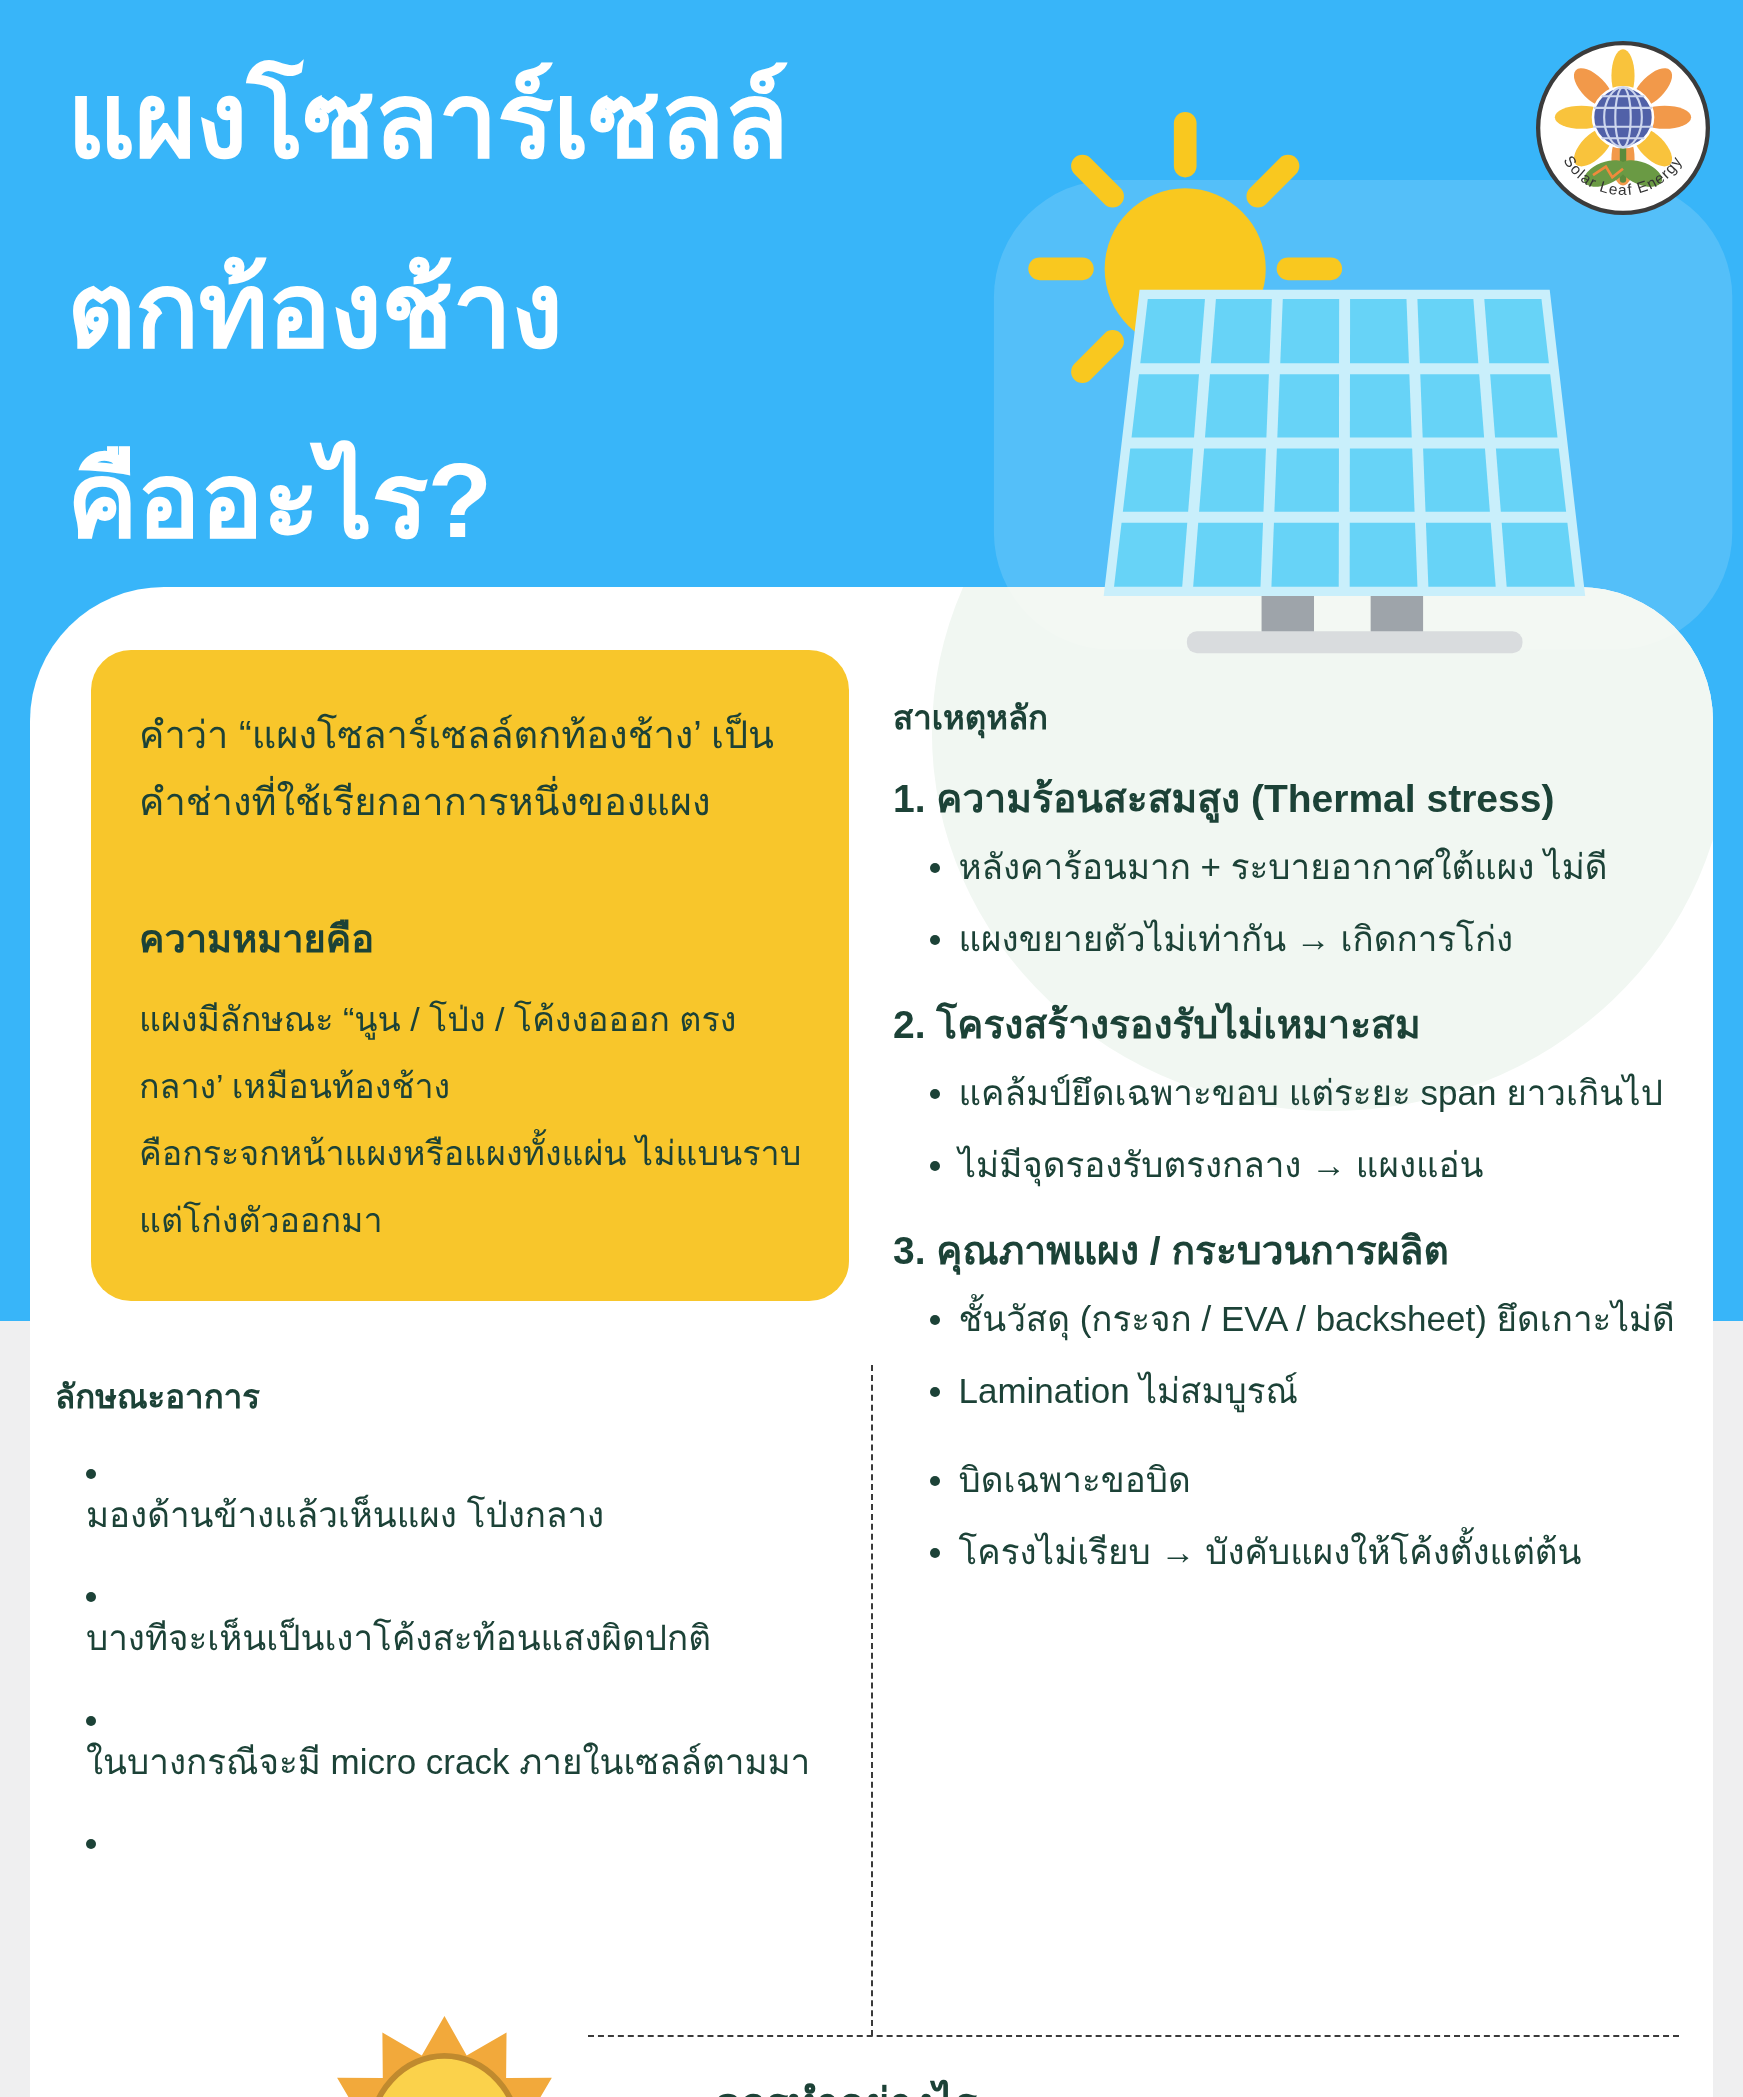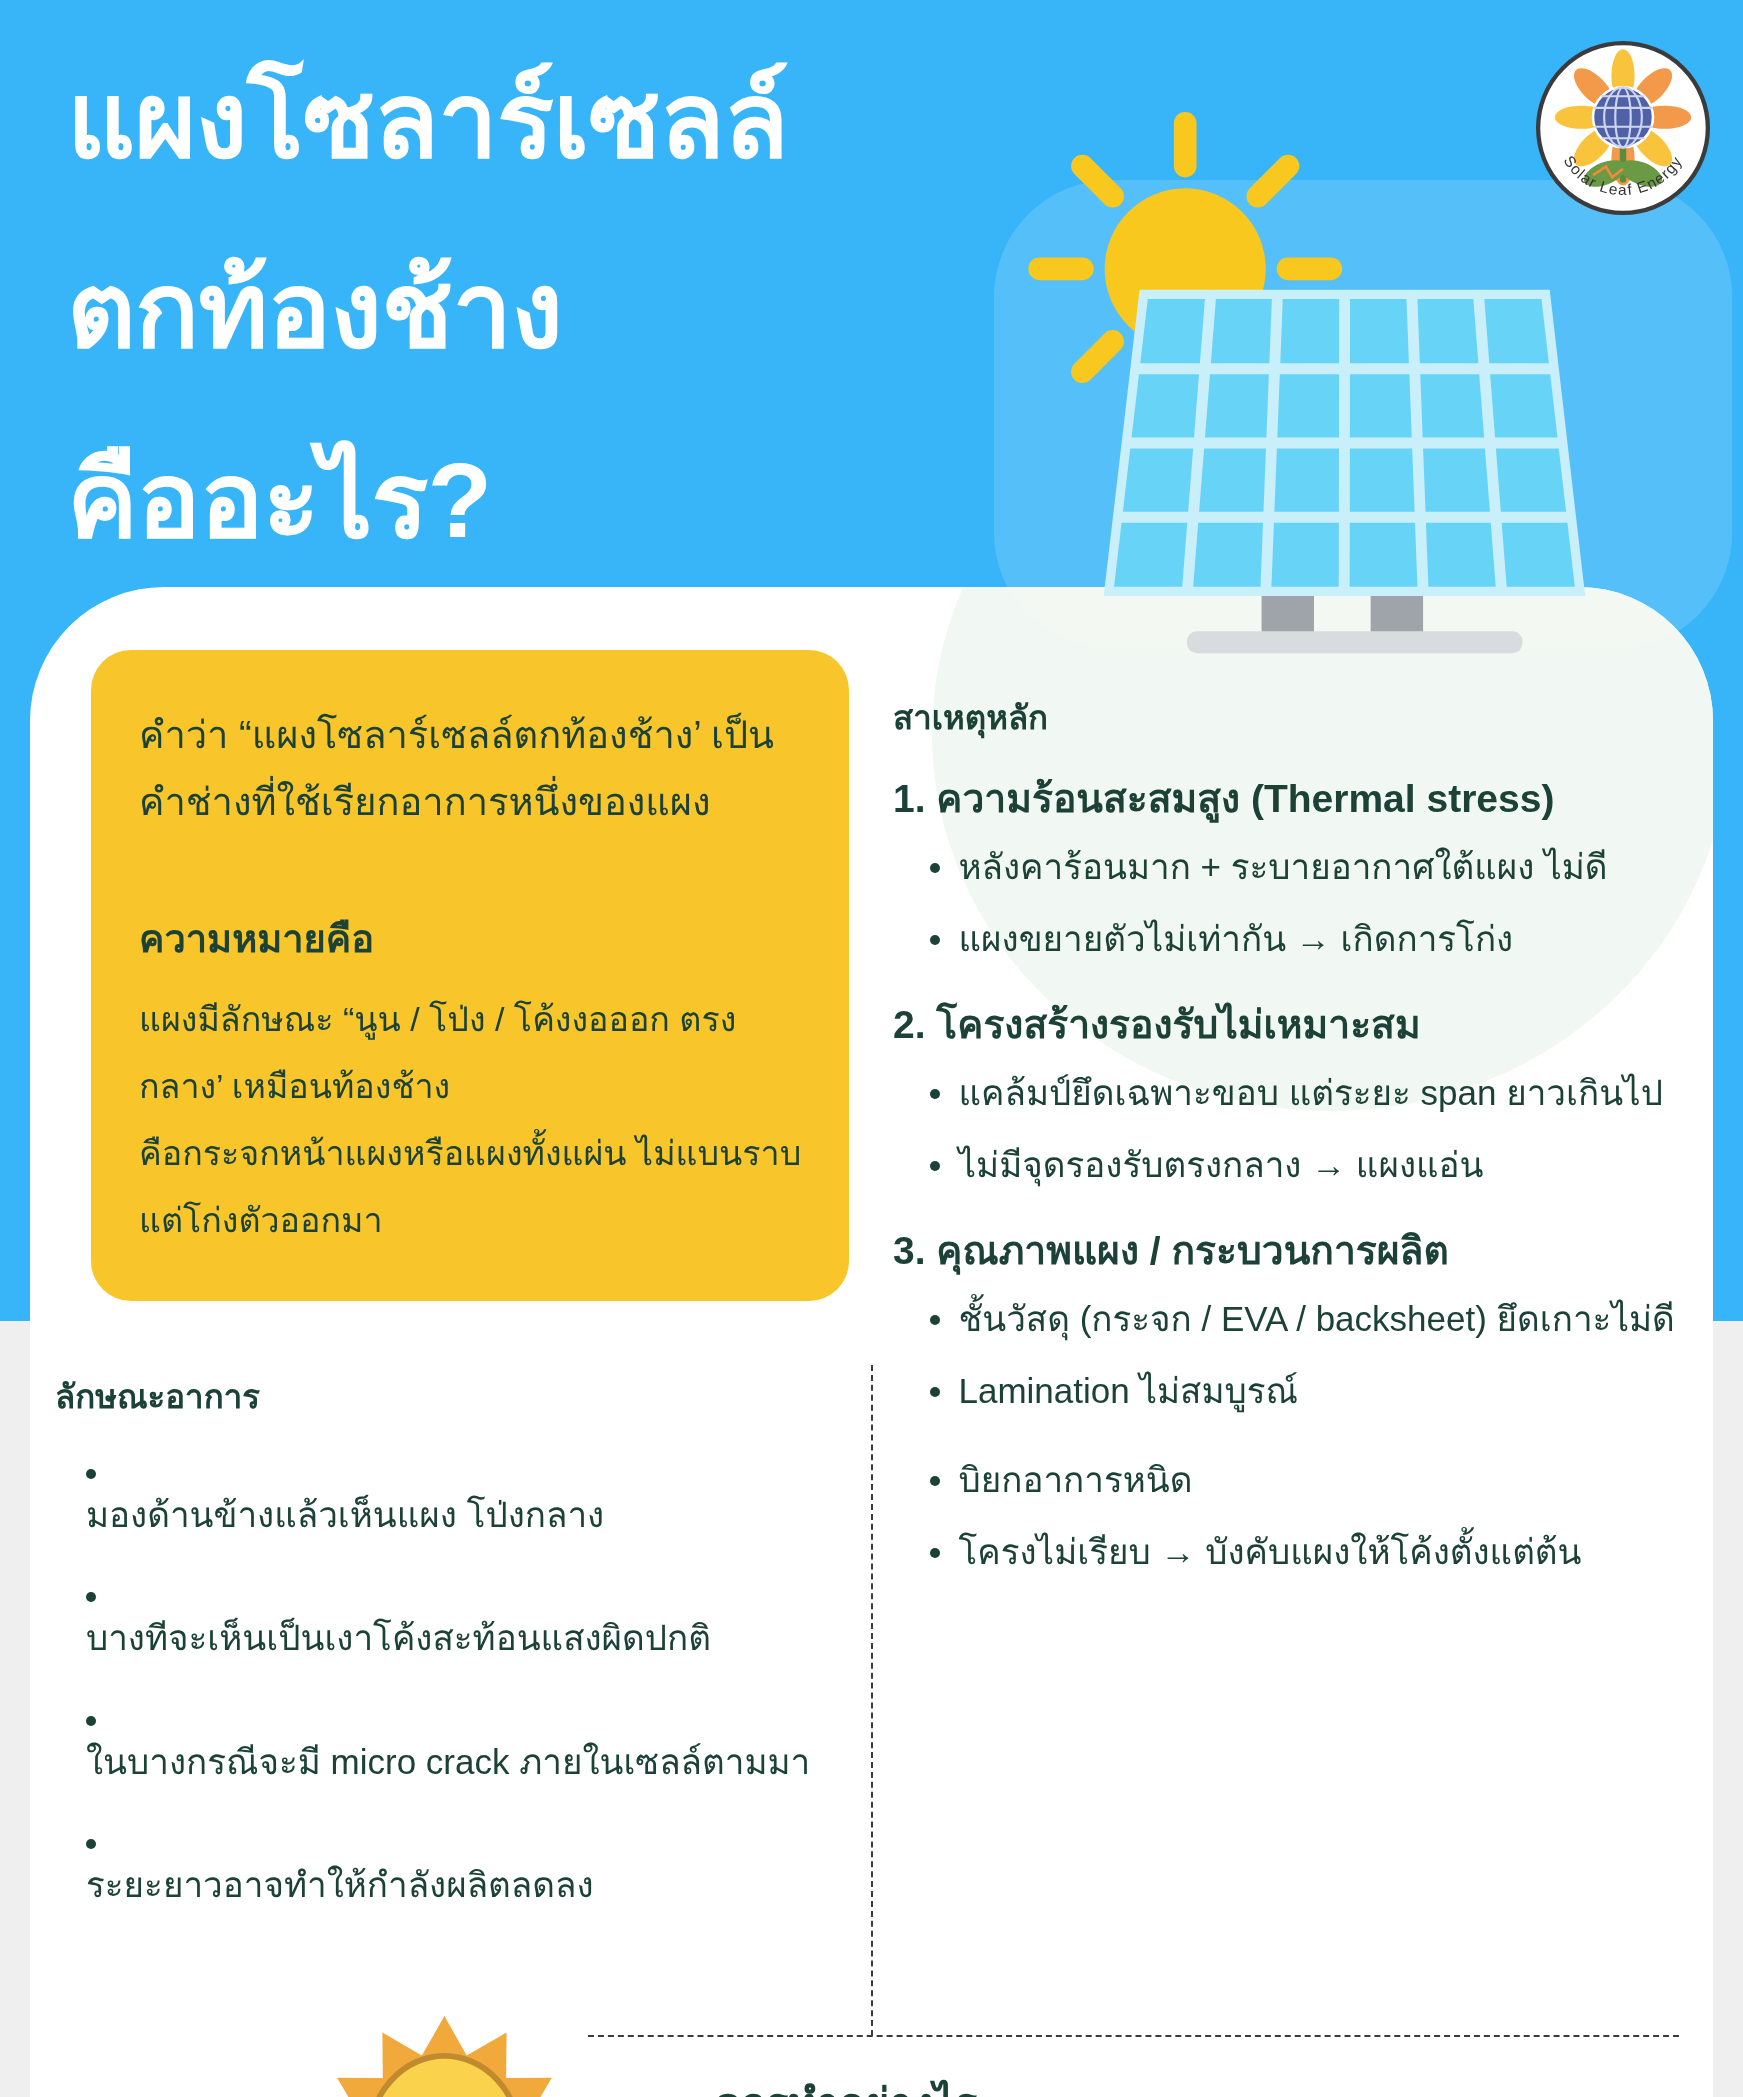--- a/index.html
+++ b/index.html
@@ -175,21 +175,21 @@
             </div>
             <div class="bullet-row">
               <span class="dot"></span>
               <span class="bullet-text">Lamination ไม่สมบูรณ์</span>
             </div>
           </div>
 
           <div class="cause">
             <div class="bullet-row">
               <span class="dot"></span>
-              <span class="bullet-text">บิยกอาการหนิด</span>
+              <span class="bullet-text">บิดเฉพาะขอบิด</span>
             </div>
             <div class="bullet-row">
               <span class="dot"></span>
               <span class="bullet-text">โครงไม่เรียบ → บังคับแผงให้โค้งตั้งแต่ต้น</span>
             </div>
           </div>
         </div>
     </div>
 
     <div class="symptoms">
@@ -206,21 +206,20 @@
             <span class="bullet-text">บางทีจะเห็นเป็นเงาโค้งสะท้อนแสงผิดปกติ</span>
           </div>
 
           <div class="bullet-row">
             <span class="dot"></span>
             <span class="bullet-text">ในบางกรณีจะมี micro crack ภายในเซลล์ตามมา</span>
           </div>
 
           <div class="bullet-row">
             <span class="dot"></span>
-            <span class="bullet-text">ระยะยาวอาจทำให้กำลังผลิตลดลง</span>
           </div>
         </div>
     </div>
 
     <div class="divider-v"></div>
     <div class="divider-h"></div>
 
     <div class="recs">
       <div class="section-heading">ควรทำอย่างไร</div>
 

